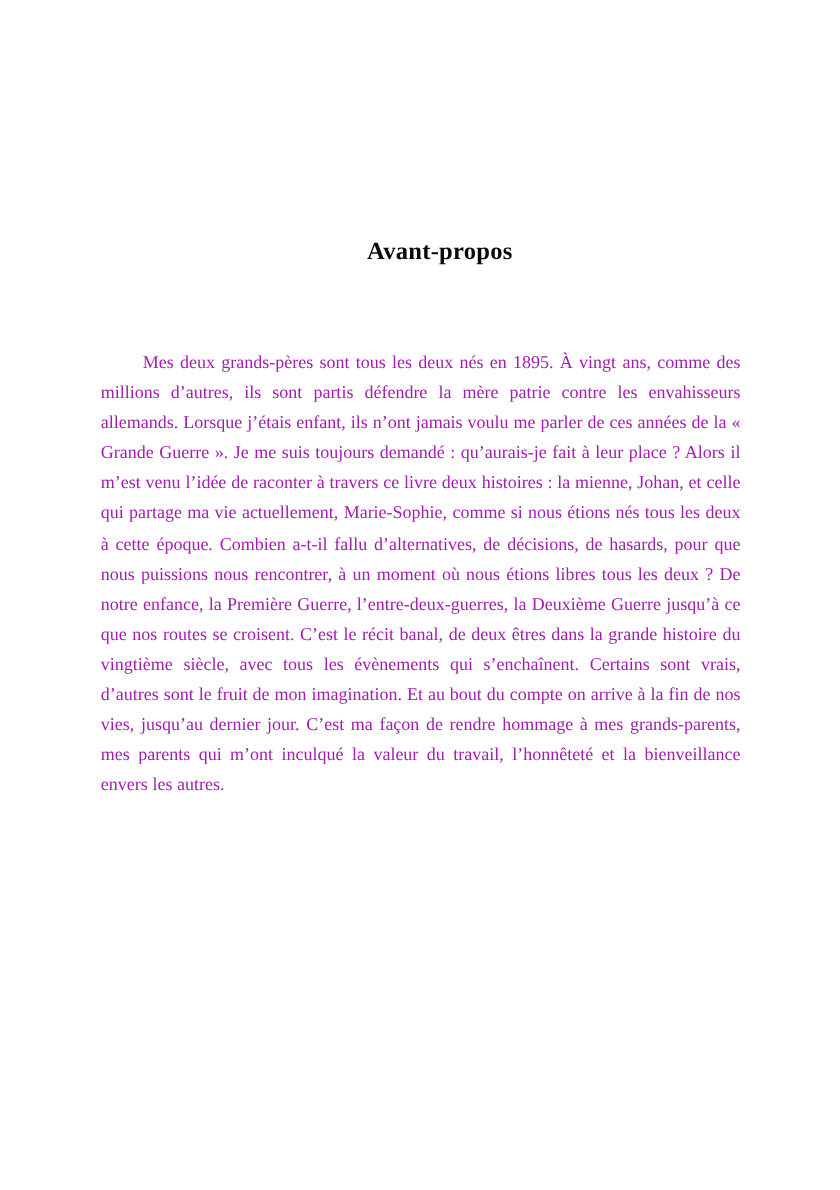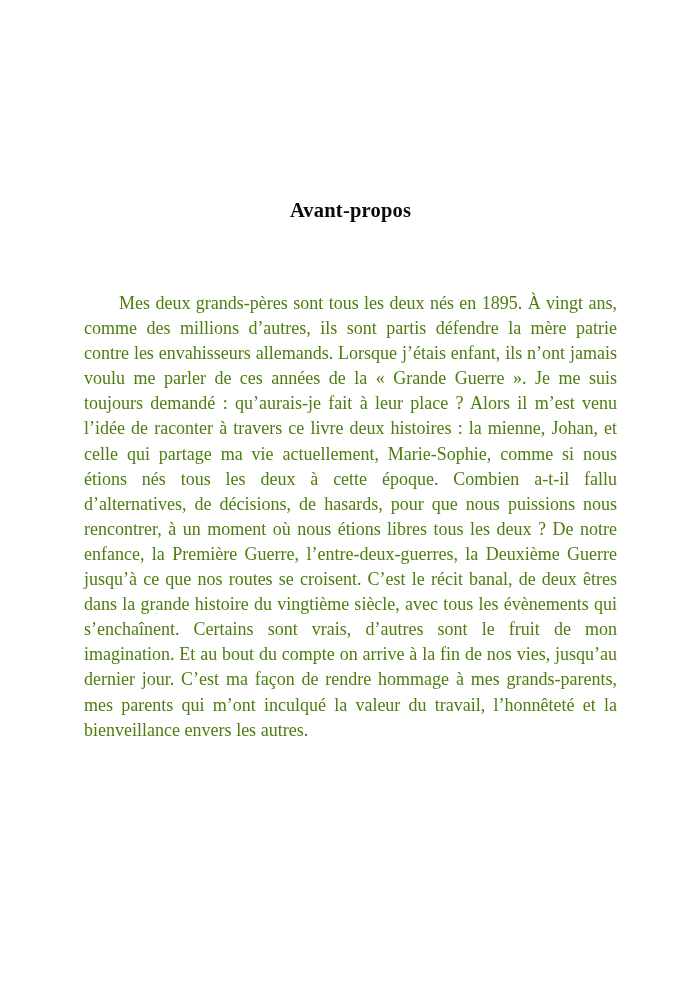--- a/index.html
+++ b/index.html
@@ -31,21 +31,21 @@
     left: 84px;
     top: 0;
     width: 533px;
   }
 
   .chapter-title {
     margin: 0;
     padding: 0;
     position: absolute;
     top: 197px;
-    left: 0;
+    left: 16px;
     width: 533px;
     text-align: center;
     font-family: "Liberation Serif", "DejaVu Serif", serif;
     font-weight: 700;
     font-size: 20.5px;
     line-height: 26px;
     letter-spacing: 0.2px;
     color: #0a0a0a;
   }
 
@@ -54,24 +54,24 @@
     top: 291px;
     left: 0;
     width: 533px;
   }
 
   .body-paragraph {
     margin: 0;
     padding: 0;
     text-align: justify;
     text-justify: inter-word;
-    font-size: 18px;
+    font-size: 15px;
     line-height: 25.1px;
     text-indent: 35px;
-    color: #4d7c0f;
+    color: #a21caf;
     word-spacing: 0.1px;
     hyphens: none;
     -webkit-hyphens: none;
   }
 </style>
 </head>
 <body>
 
 <div class="page">
 

